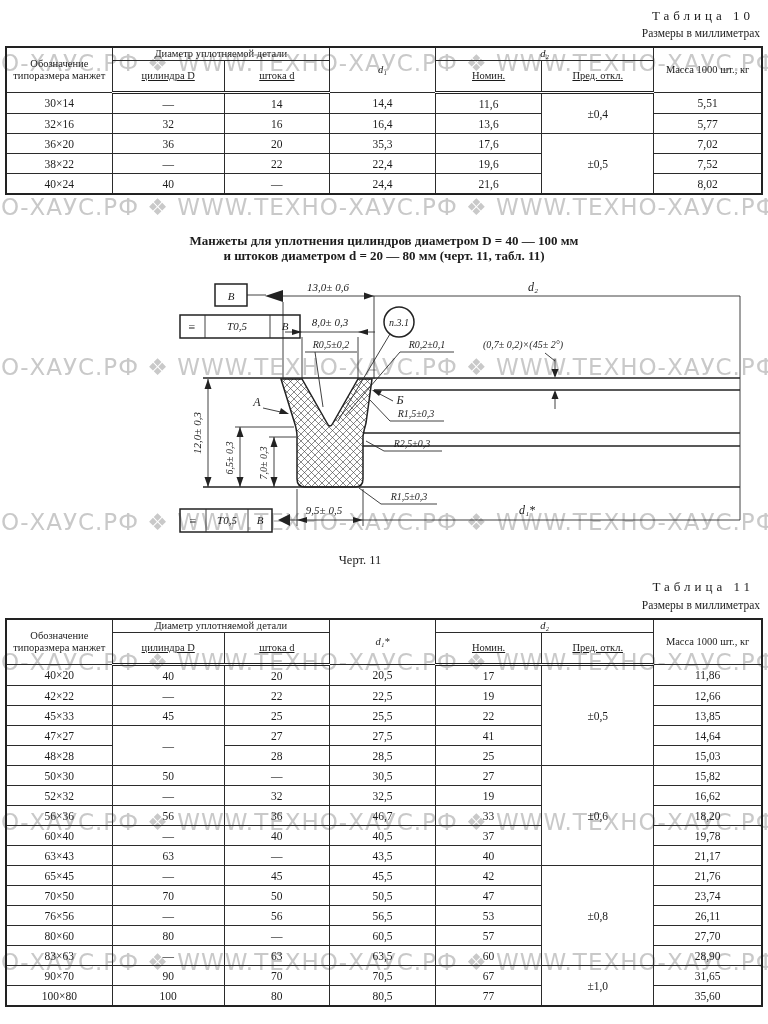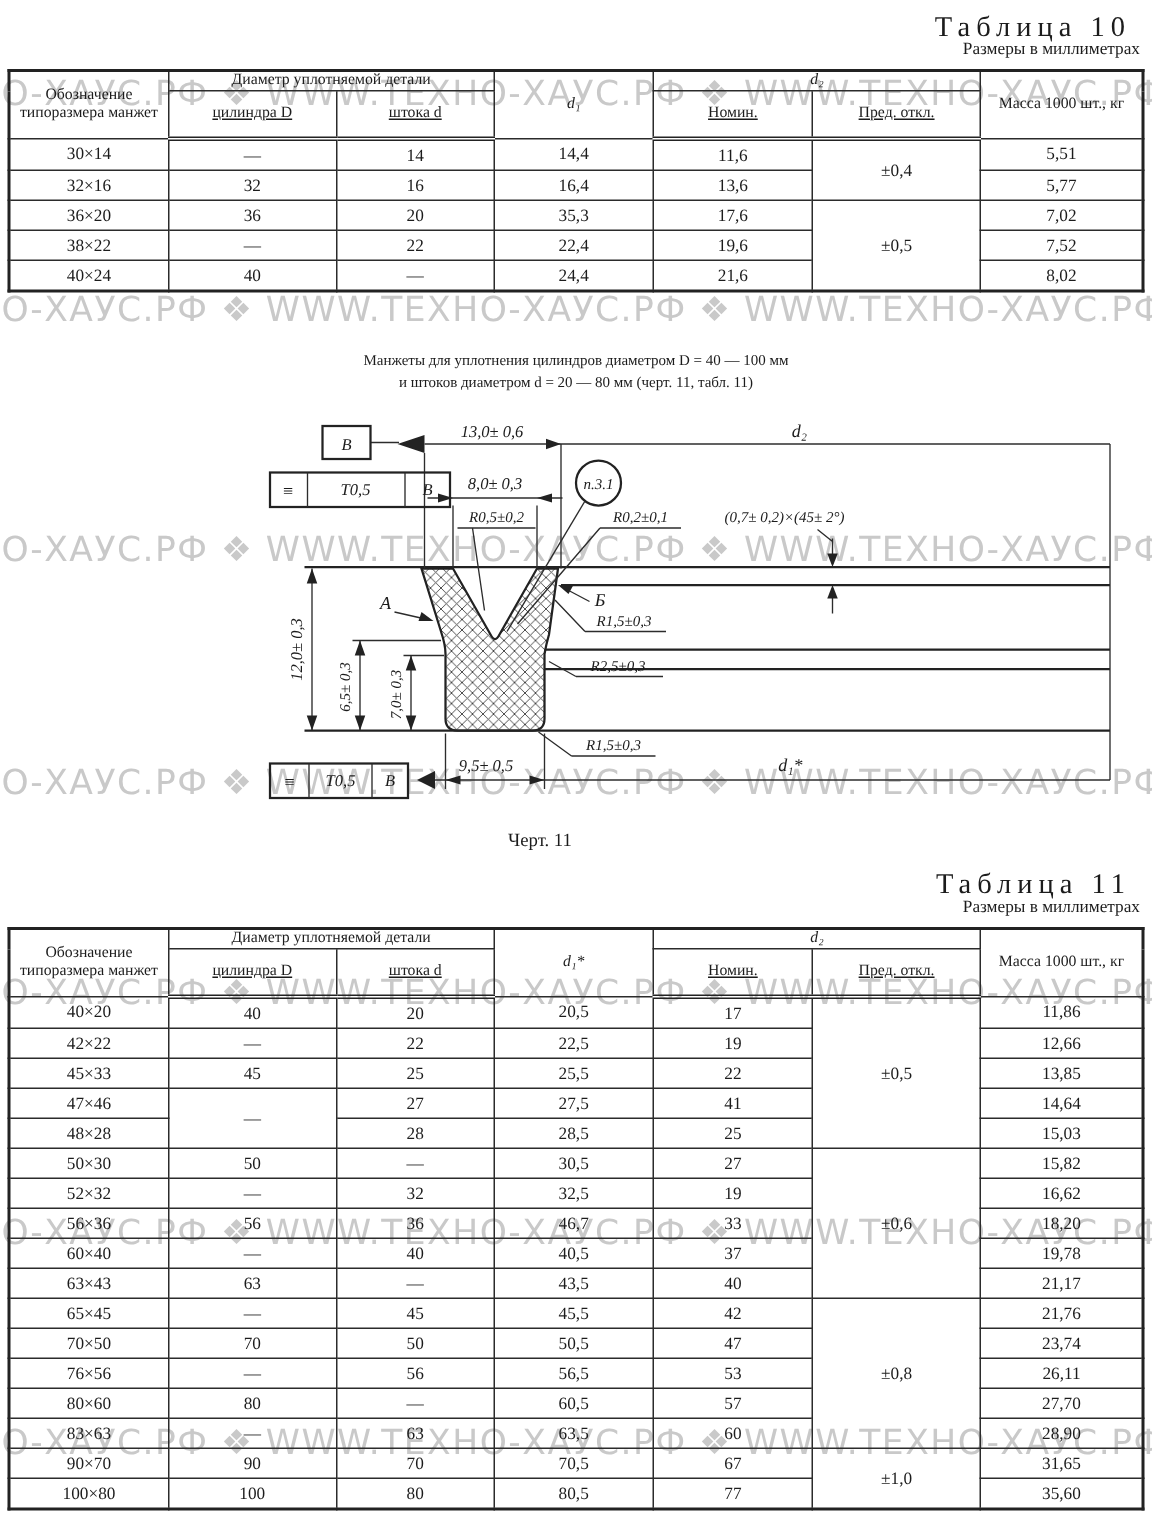--- a/index.html
+++ b/index.html
@@ -2,24 +2,24 @@
 <html><head>
 <meta charset="utf-8">
 <style>
   html,body{margin:0;padding:0;background:#e8e8e8;}
   .page{position:relative;width:768px;height:1024px;background:#ffffff;overflow:hidden;
         font-family:"Liberation Serif","DejaVu Serif",serif;color:#1c1c1c;}
   
   .wm{position:absolute;left:-34px;width:920px;color:#c9c9c9;font-size:23px;letter-spacing:1px;
       white-space:nowrap;font-family:"DejaVu Sans",sans-serif;z-index:0;user-select:none;}
   
-  .tbl-caption{position:absolute;z-index:2;font-size:19px;letter-spacing:4px;}
+  .tbl-caption{position:absolute;z-index:2;font-size:13px;letter-spacing:4px;}
   .tbl-units{position:absolute;z-index:2;font-size:11.5px;}
   .subtitle{position:absolute;z-index:2;left:0;width:768px;text-align:center;
-            font-weight:normal;font-size:10px;line-height:15px;}
+            font-weight:bold;font-size:13px;line-height:15px;}
   .fig-caption{position:absolute;z-index:2;left:0;width:720px;text-align:center;font-size:12.5px;}
   
   table.gost{position:absolute;z-index:1;border-collapse:collapse;table-layout:fixed;
              width:758px;border:2px solid #222;}
   table.gost th,table.gost td{border:1px solid #2b2b2b;text-align:center;vertical-align:middle;
              padding:0 2px;font-weight:normal;}
   table.gost th{font-size:10.5px;line-height:12px;}
   table.gost td{font-size:11.5px;height:19px;}
   table.gost thead tr:last-child th{border-bottom:3px double #222;text-decoration:underline;}
   th.math, .math{font-style:italic;font-size:11.5px;}
@@ -287,21 +287,21 @@
         </tr>
         <tr>
           <td>45×33</td>
           <td>45</td>
           <td>25</td>
           <td>25,5</td>
           <td>22</td>
           <td>13,85</td>
         </tr>
         <tr>
-          <td>47×46</td>
+          <td>47×27</td>
           <td rowspan="2">—</td>
           <td>27</td>
           <td>27,5</td>
           <td>41</td>
           <td>14,64</td>
         </tr>
         <tr>
           <td>48×28</td>
           <td>28</td>
           <td>28,5</td>

